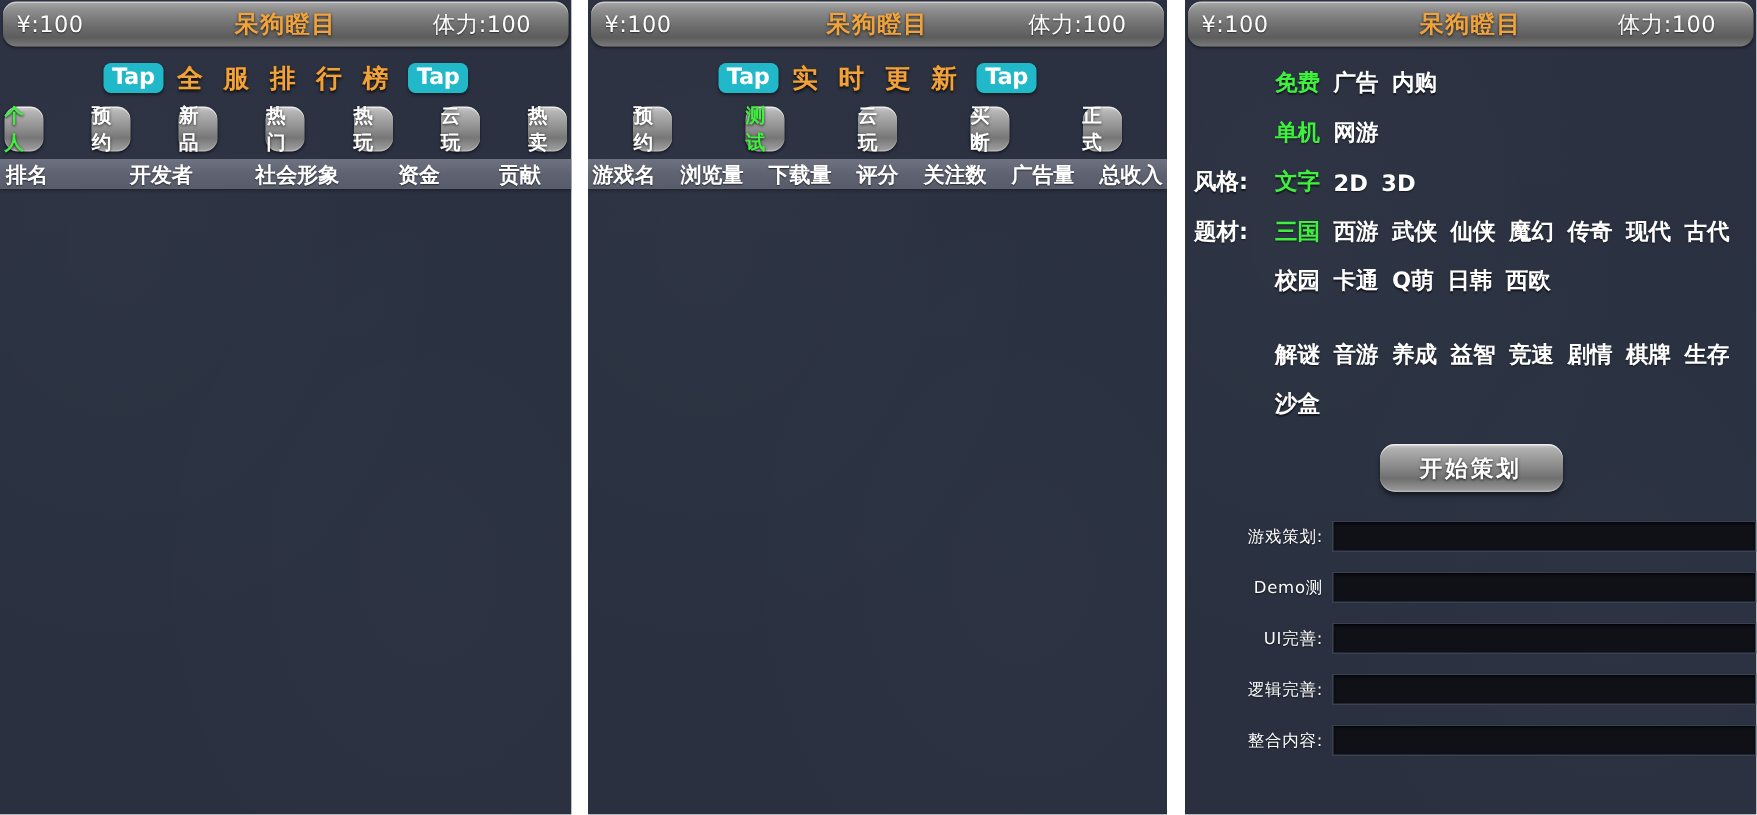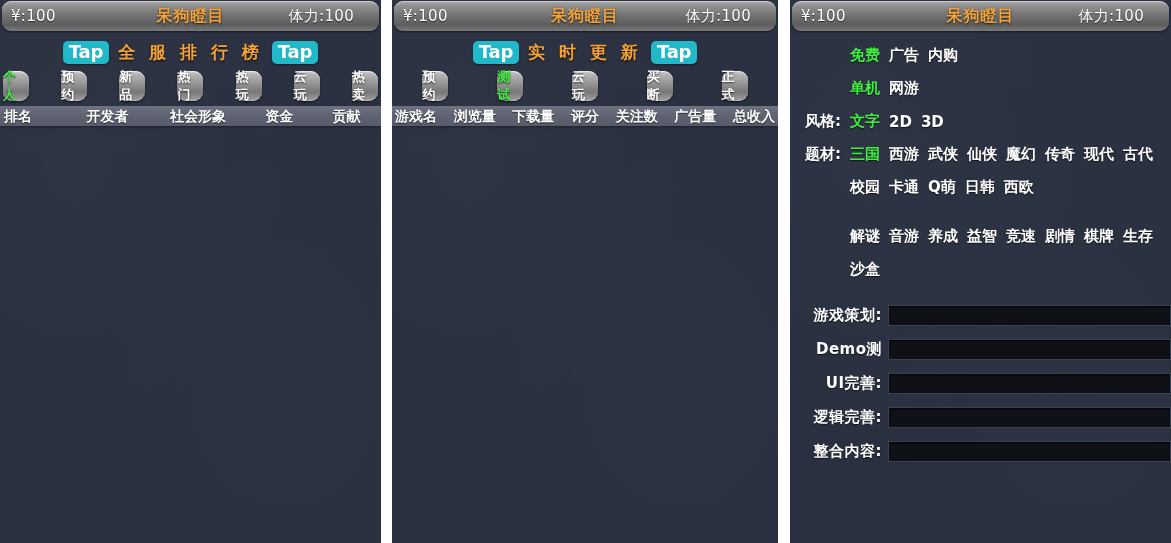--- a/index.html
+++ b/index.html
@@ -88,21 +88,21 @@
     display: flex;
     align-items: center;
     justify-content: center;
     gap: 9px;
     height: 26px;
     z-index: 2;
   }
   .tap-badge {
     background: #21b8c9;
     color: #ffffff;
-    font-size: 18px;
+    font-size: 15px;
     font-weight: bold;
     border-radius: 5px;
     padding: 2px 6px 3px 6px;
     line-height: 1;
     letter-spacing: -0.2px;
     box-shadow: 0 1px 2px rgba(0,0,0,.45);
   }
   .banner-text {
     color: #f0a23c;
     font-size: 17px;
@@ -210,21 +210,21 @@
     height: 33px;
     padding-left: 6px;
     white-space: nowrap;
   }
   .opt-label {
     color: #ffffff;
     font-size: 15px;
     font-weight: bold;
     width: 54px;
     flex: 0 0 54px;
-    text-align: center;
+    text-align: left;
     text-shadow: 0 1px 1px rgba(0,0,0,.6);
   }
   .opt-item {
     color: #ffffff;
     font-size: 15px;
     font-weight: bold;
     margin-right: 9px;
     text-shadow: 0 1px 1px rgba(0,0,0,.6);
     flex: 0 0 auto;
   }
@@ -238,22 +238,22 @@
     margin-top: 12px;
   }
   .prog-row {
     display: flex;
     align-items: center;
     height: 34px;
     padding-left: 4px;
   }
   .prog-label {
     color: #ffffff;
-    font-size: 15px;
-    font-weight: bold;
+    font-size: 11px;
+    font-weight: normal;
     width: 88px;
     flex: 0 0 88px;
     text-align: right;
     padding-right: 6px;
     text-shadow: 0 1px 1px rgba(0,0,0,.6);
     letter-spacing: .5px;
   }
   .prog-bar {
     flex: 1 1 auto;
     height: 19px;
@@ -413,20 +413,21 @@
         <span class="opt-item">剧情</span>
         <span class="opt-item">棋牌</span>
         <span class="opt-item">生存</span>
       </div>
       <div class="opt-row">
         <span class="opt-label"></span>
         <span class="opt-item">沙盒</span>
       </div>
     </div>
 
+    <div class="bigbtn">开始策划</div>
 
     <div class="prog-area">
       <div class="prog-row">
         <span class="prog-label">游戏策划:</span>
         <div class="prog-bar">
             <div class="prog-fill" style="width: 0%;"></div>
           </div>
       </div>
       <div class="prog-row">
         <span class="prog-label">Demo测</span>

